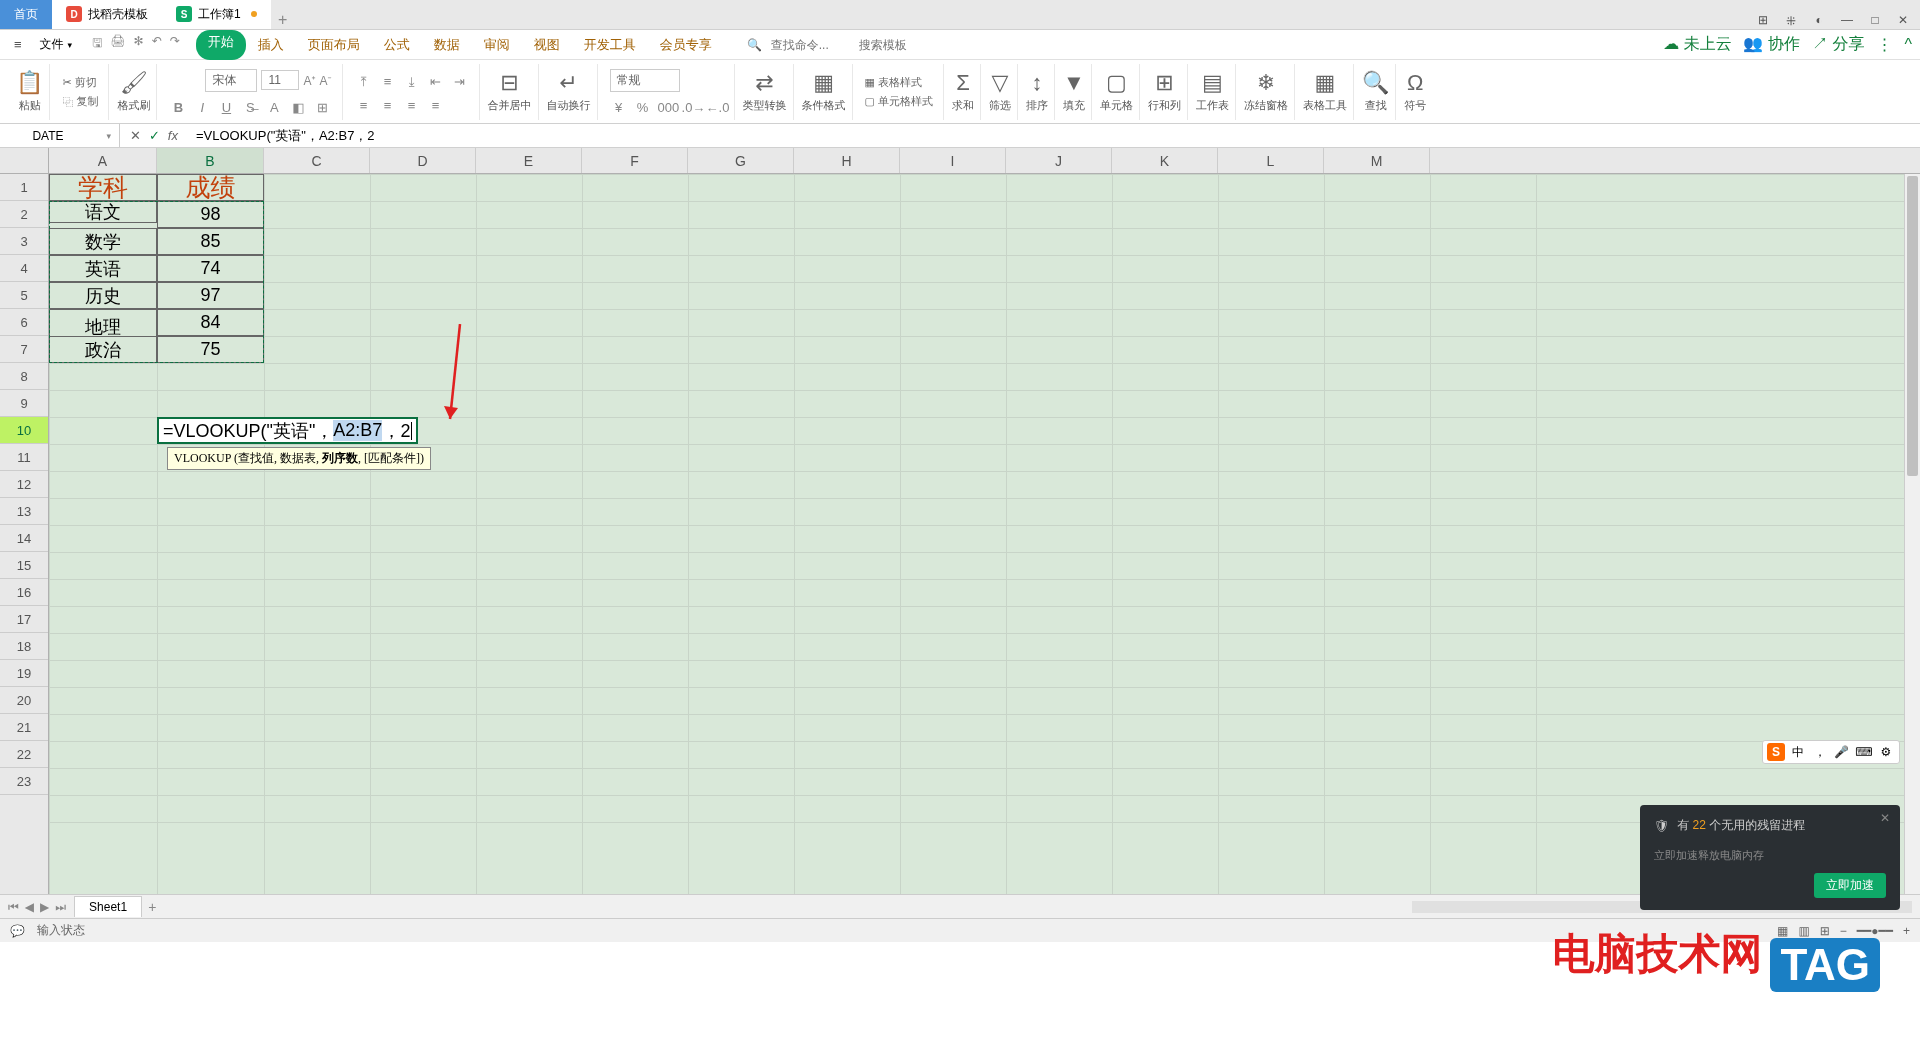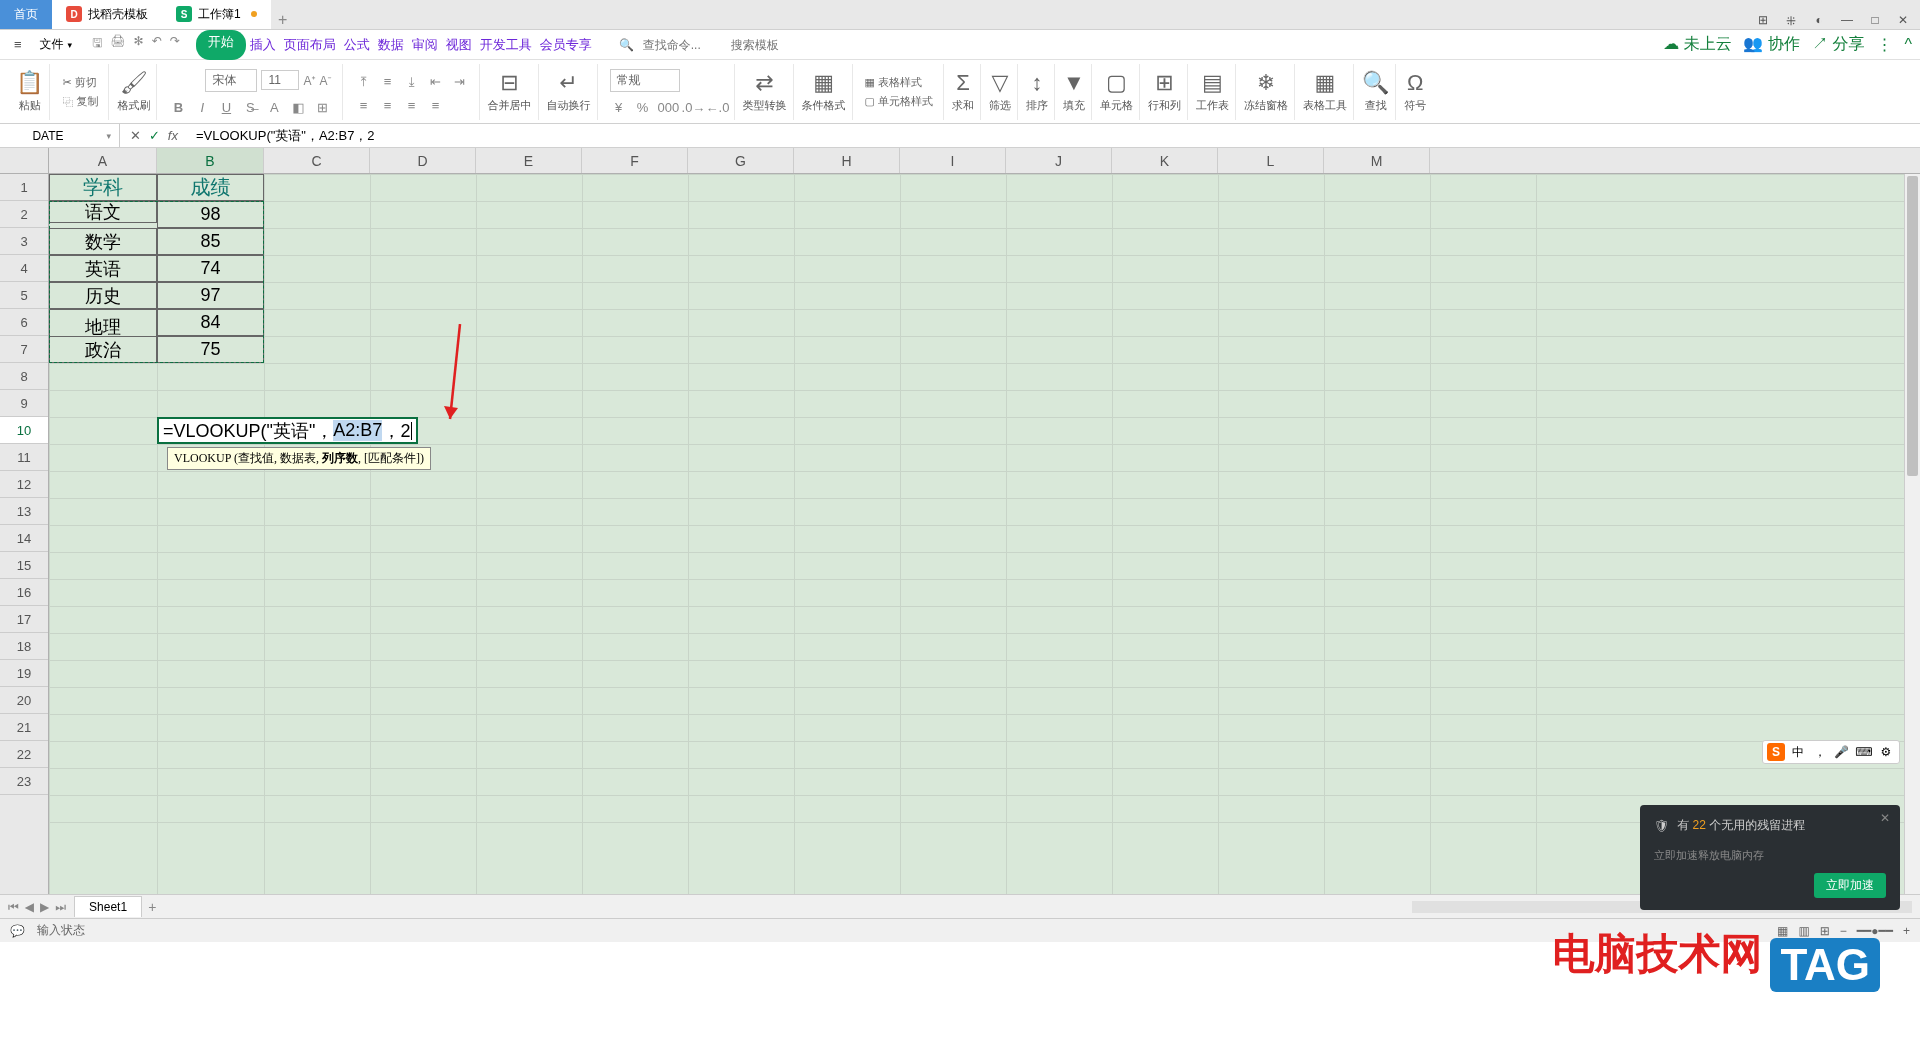--- a/index.html
+++ b/index.html
@@ -19,21 +19,21 @@
 .win-btn { width: 18px; height: 18px; display: flex; align-items: center; justify-content: center; cursor: pointer; color: #555; }
 
 
 .menubar { height: 30px; background: #fff; display: flex; align-items: center; padding: 0 8px; border-bottom: 1px solid #e0e0e0; }
 .menu-left { display: flex; align-items: center; gap: 4px; }
 .menu-btn { padding: 4px 6px; cursor: pointer; color: #555; font-size: 13px; display: flex; align-items: center; gap: 2px; }
 .menu-file { display: flex; align-items: center; gap: 4px; padding: 2px 8px; }
 .toolbar-icons { display: flex; gap: 8px; margin-left: 8px; color: #888; }
 .toolbar-icons span { cursor: pointer; }
 .menu-tabs { display: flex; margin-left: 12px; }
-.menu-tab { padding: 6px 4px; cursor: pointer; font-size: 13px; color: #6d28d9; }
+.menu-tab { padding: 6px 12px; cursor: pointer; font-size: 13px; color: #a16207; }
 .menu-tab.active { background: #0fa968; color: #fff; border-radius: 14px; padding: 3px 12px; }
 .menu-search { margin-left: 20px; display: flex; align-items: center; gap: 8px; }
 .menu-search input { border: none; outline: none; font-size: 12px; color: #999; width: 80px; }
 .menubar-right { margin-left: auto; display: flex; gap: 12px; align-items: center; color: #15803d; font-size: 16px; }
 
 
 .ribbon { height: 64px; background: #fff; display: flex; align-items: center; padding: 0 10px; border-bottom: 1px solid #d0d0d0; gap: 2px; }
 .ribbon-group { display: flex; flex-direction: column; align-items: center; padding: 0 6px; border-right: 1px solid #e8e8e8; height: 56px; justify-content: center; }
 .ribbon-group.no-border { border-right: none; }
 .ribbon-big { display: flex; flex-direction: column; align-items: center; gap: 2px; cursor: pointer; }
@@ -61,28 +61,28 @@
 .corner { width: 49px; background: #e8e8e8; border-right: 1px solid #b0b0b0; }
 .col-header { text-align: center; line-height: 26px; border-right: 1px solid #ccc; font-size: 14px; color: #555; background: #e8e8e8; cursor: pointer; }
 .col-header.sel { background: #d0e0d0; color: #0a7040; }
 .ch-A { width: 108px; }
 .ch-B { width: 107px; }
 .ch-default { width: 106px; }
 
 .grid-body { display: flex; height: 720px; position: relative; }
 .row-headers { width: 49px; background: #e8e8e8; border-right: 1px solid #b0b0b0; }
 .row-header { height: 27px; text-align: center; line-height: 27px; border-bottom: 1px solid #ccc; font-size: 13px; color: #555; cursor: pointer; }
-.row-header.sel { background: #ffffff; color: #0a7040; text-align: center; }
+.row-header.sel { background: #bef264; color: #0a7040; text-align: center; }
 
 .cells { position: relative; flex: 1; background: #d9e8d9; }
 .cell-grid-line-v { position: absolute; top: 0; bottom: 0; width: 1px; background: #c8d4c8; }
 .cell-grid-line-h { position: absolute; left: 0; right: 0; height: 1px; background: #c8d4c8; }
 
 .data-cell { position: absolute; border: 1px solid #666; text-align: center; font-size: 18px; display: flex; align-items: center; justify-content: center; background: #d9e8d9; }
-.data-cell.header { color: #0f766e; font-family: "KaiTi", serif; font-size: 20px; }
+.data-cell.header { color: #c2410c; font-family: "KaiTi", serif; font-size: 25px; }
 .marching { position: absolute; border: 1.5px dashed #0a7040; pointer-events: none; }
 
 .formula-cell { position: absolute; background: #fff; border: 2px solid #0a7040; font-size: 18px; font-family: "SimSun", serif; padding: 2px 4px; white-space: nowrap; display: flex; align-items: center; }
 .formula-cell .ref { background: #c0d8f0; }
 .tooltip { position: absolute; background: #ffffe0; border: 1px solid #888; font-size: 12px; padding: 2px 6px; font-family: "SimSun", serif; }
 .tooltip b { font-weight: bold; }
 
 .arrow { position: absolute; pointer-events: none; }
 
 .vscroll { position: absolute; right: 0; top: 26px; bottom: 0; width: 16px; background: #f0f0f0; border-left: 1px solid #ccc; }

